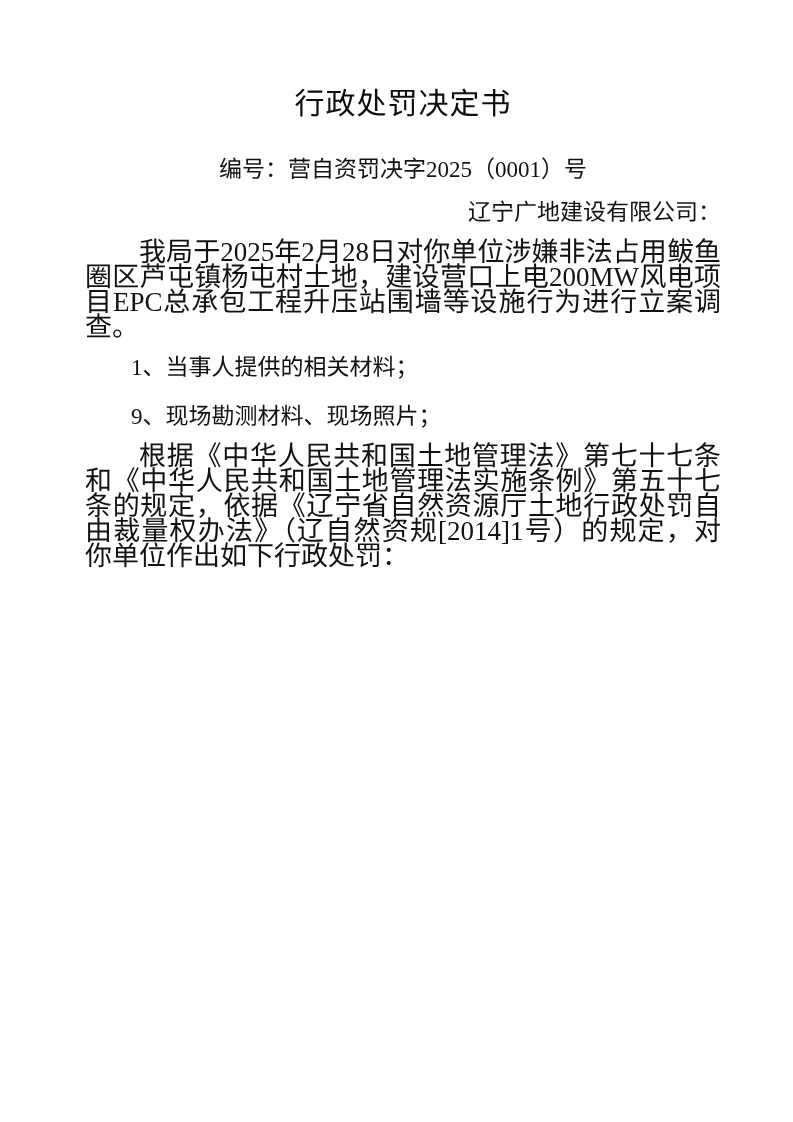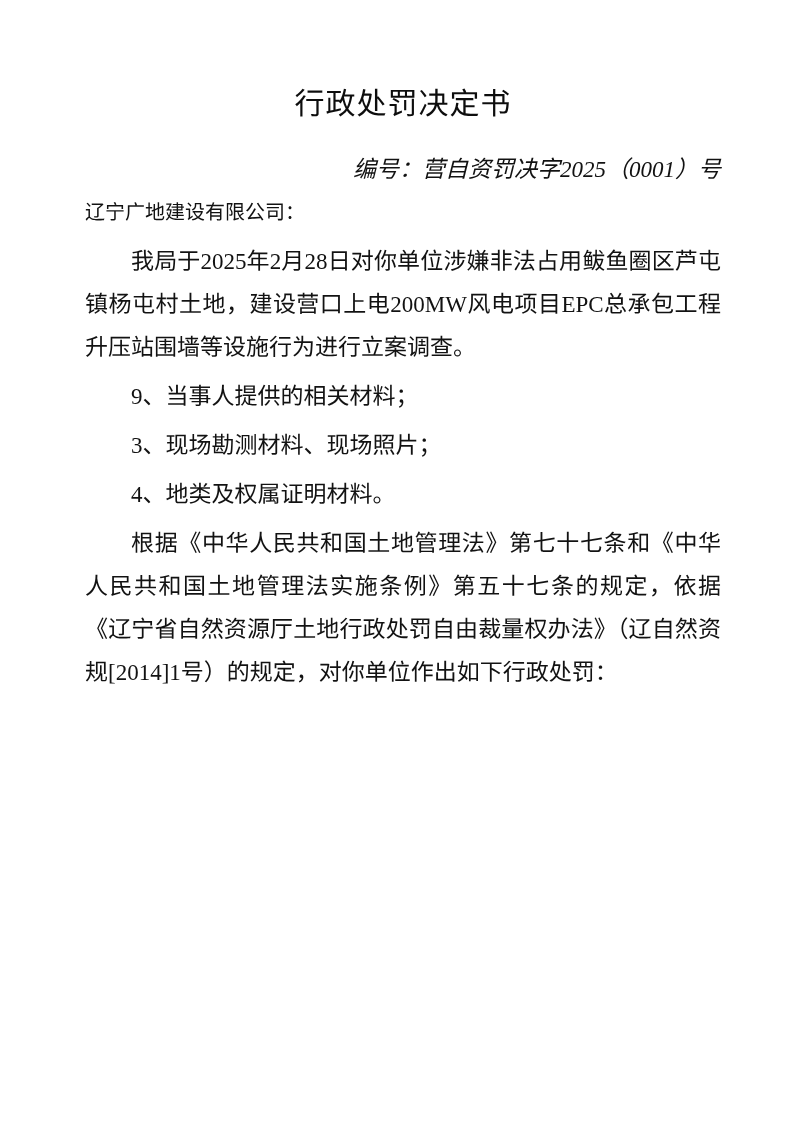--- a/index.html
+++ b/index.html
@@ -26,34 +26,33 @@
     text-align: center;
     line-height: 40px;
     letter-spacing: 1px;
     margin-bottom: 24px;
     color: #0d0d0d;
   }
 
   .doc-number {
     font-size: 23px;
     line-height: 43px;
-    text-align: right;
+    text-align: center;
     white-space: nowrap;
-    font-style: italic;
   }
 
   .recipient {
-    font-size: 20px;
+    font-size: 23px;
     line-height: 43px;
-    text-align: left;
+    text-align: right;
   }
 
   .para {
-    font-size: 23px;
-    line-height: 43px;
+    font-size: 27px;
+    line-height: 25px;
     text-indent: 2em;
     text-align: justify;
     margin-top: 6px;
   }
 
   .list-para {
     font-size: 23px;
     line-height: 43px;
     text-indent: 2em;
     text-align: left;
@@ -67,24 +66,23 @@
 
   <h1 class="doc-title">行政处罚决定书</h1>
 
   <div class="doc-number">编号：营自资罚决字2025（0001）号</div>
 
   <div class="recipient">辽宁广地建设有限公司：</div>
 
   <p class="para">我局于2025年2月28日对你单位涉嫌非法占用鲅鱼圈区芦屯镇杨屯村土地，建设营口上电200MW风电项目EPC总承包工程升压站围墙等设施行为进行立案调查。</p>
 
 
-  <p class="list-para">9、当事人提供的相关材料；</p>
+  <p class="list-para">1、当事人提供的相关材料；</p>
 
 
-  <p class="list-para">3、现场勘测材料、现场照片；</p>
+  <p class="list-para">9、现场勘测材料、现场照片；</p>
 
-  <p class="list-para">4、地类及权属证明材料。</p>
 
 
   <p class="para">根据《中华人民共和国土地管理法》第七十七条和《中华人民共和国土地管理法实施条例》第五十七条的规定，依据《辽宁省自然资源厅土地行政处罚自由裁量权办法》（辽自然资规[2014]1号）的规定，对你单位作出如下行政处罚：</p>
 
 
 </div>
 
 </body></html>

